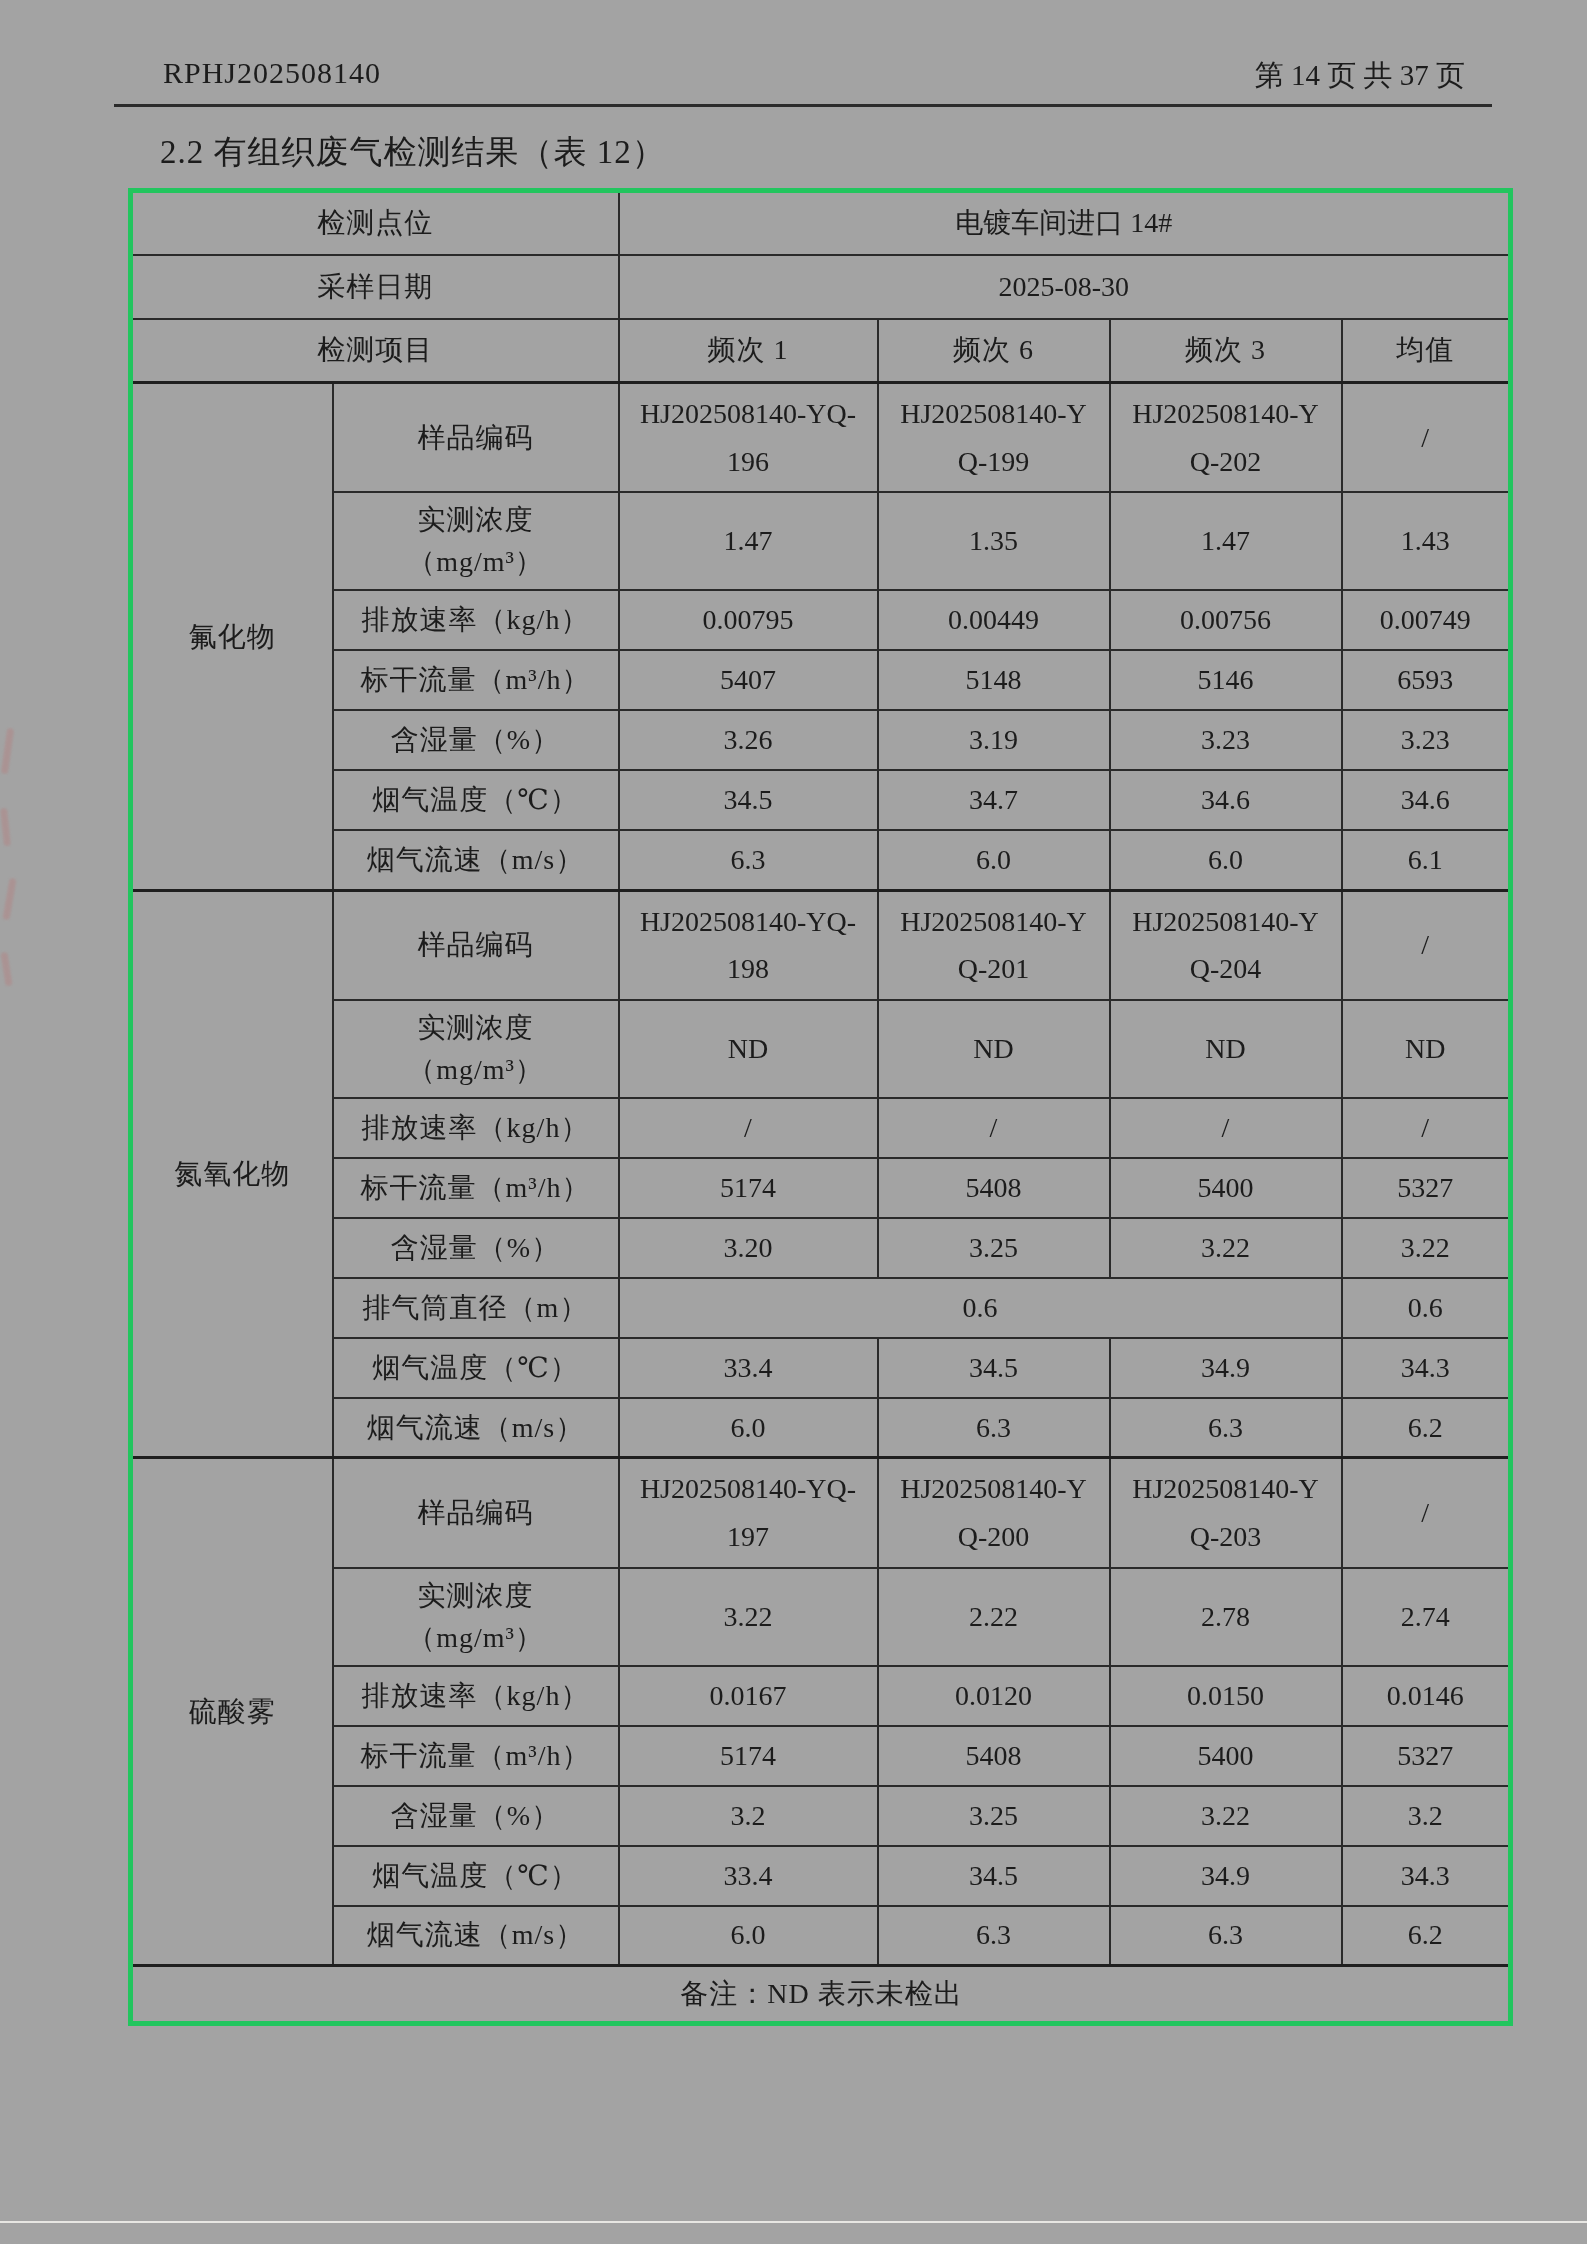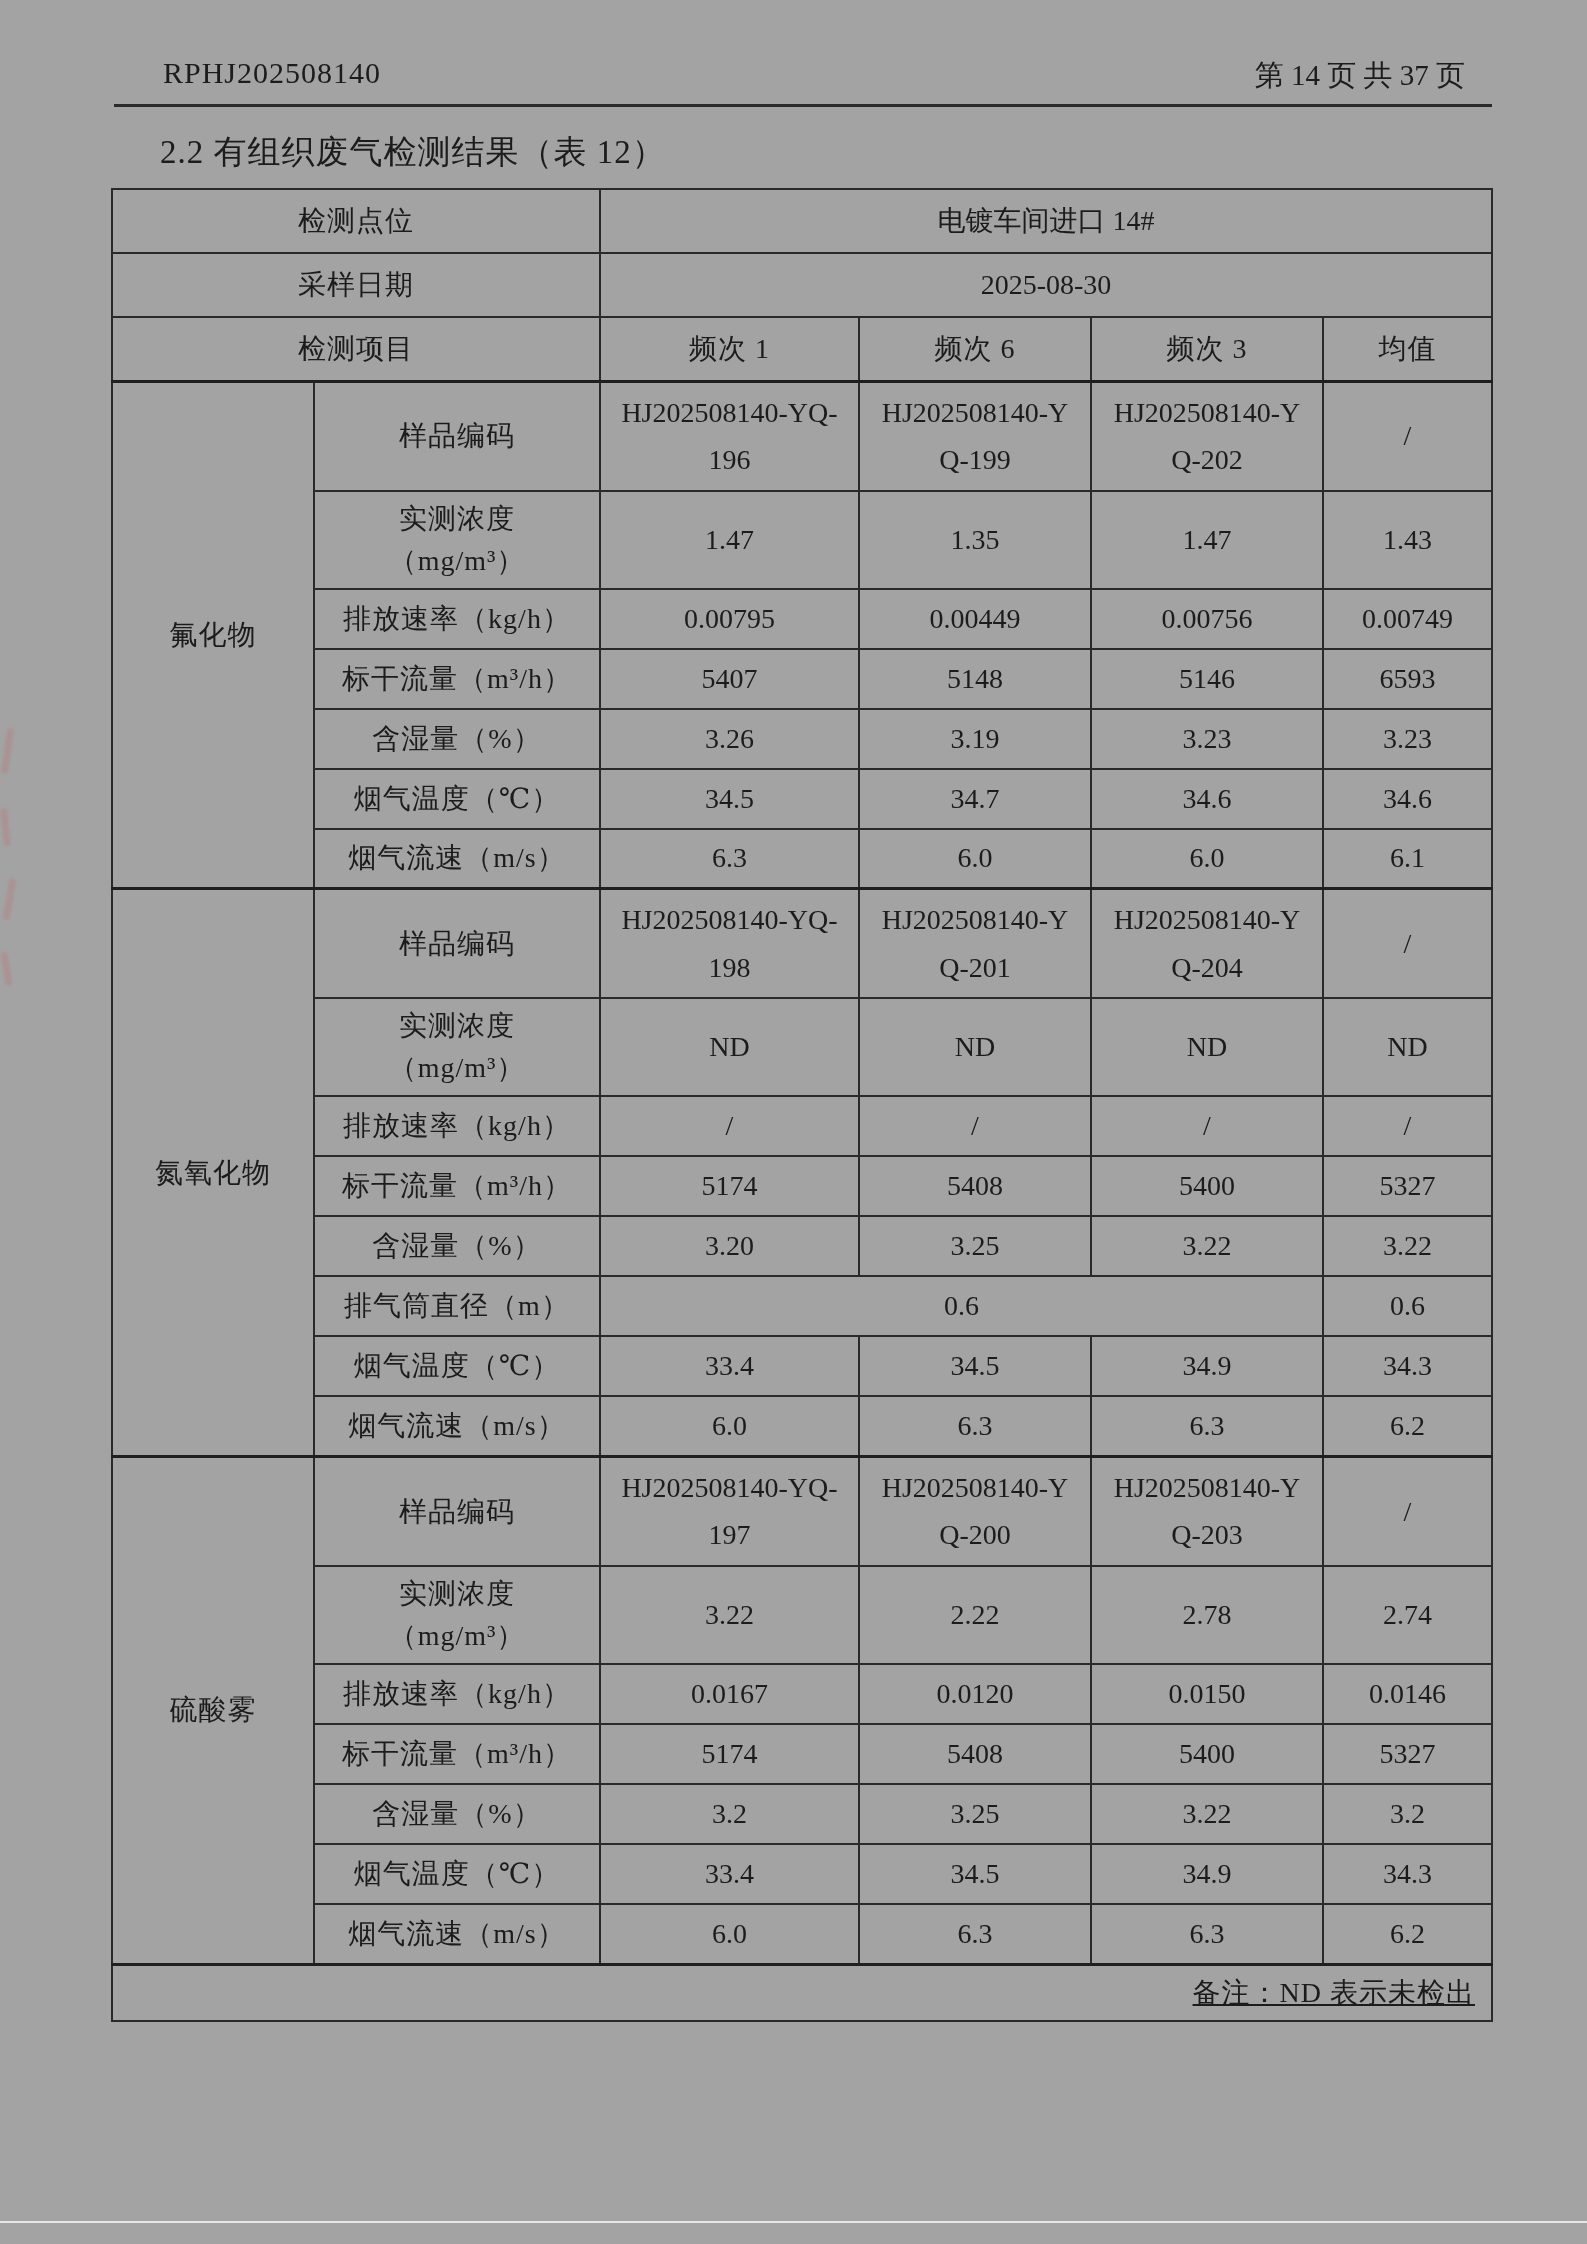--- a/index.html
+++ b/index.html
@@ -12,43 +12,43 @@
     font-family:"Liberation Serif","DejaVu Serif",serif;
     color:#1c1c1c;
     overflow:hidden;
   }
   .hdr-left  { position:absolute; left:163px; top:56px; font-size:30px; letter-spacing:1px; }
   .hdr-right { position:absolute; right:122px; top:56px; font-size:29px; }
   .hdr-rule  { position:absolute; left:114px; top:104px; width:1378px; height:3px; background:#2b2b2b; }
   .title     { position:absolute; left:160px; top:130px; font-size:33px; font-weight:400; letter-spacing:1px; }
 
   table.results {
-    position:absolute; left:111px; top:188px;
+    position:absolute; left:128px; top:188px;
     width:1380px;
     border-collapse:collapse;
     table-layout:fixed;
-    border:1px solid #22c55e;
+    border:5px solid #22c55e;
   }
   td {
     border:2px solid #2a2a2a;
     text-align:center;
     vertical-align:middle;
     font-size:28px;
     line-height:1.5;
     padding:6px 16px;
     word-break:break-all;
   }
   tr.r-meta   td { height:64px; }
   tr.r-sample td { height:88px; line-height:1.7; }
   tr.r-norm   td { height:60px; }
   tr.r-note   td { height:56px; }
   tr.sec-top  td { border-top:3px solid #1f1f1f; }
   td.cat { word-break:keep-all; letter-spacing:1px; }
   td.lbl { letter-spacing:1px; word-break:keep-all; }
-  td.note-cell { text-align:right; padding-left:18px; letter-spacing:1px;text-decoration:underline; }
+  td.note-cell { text-align:center; padding-left:18px; letter-spacing:1px; }
 
   
   .artifact {
     position:absolute; width:7px; border-radius:4px;
     background:rgba(201,84,84,0.20); filter:blur(1px);
   }
   .scan-edge {
     position:absolute; left:0; top:2221px; width:100%; height:2px;
     background:#e7e6e2;
   }

